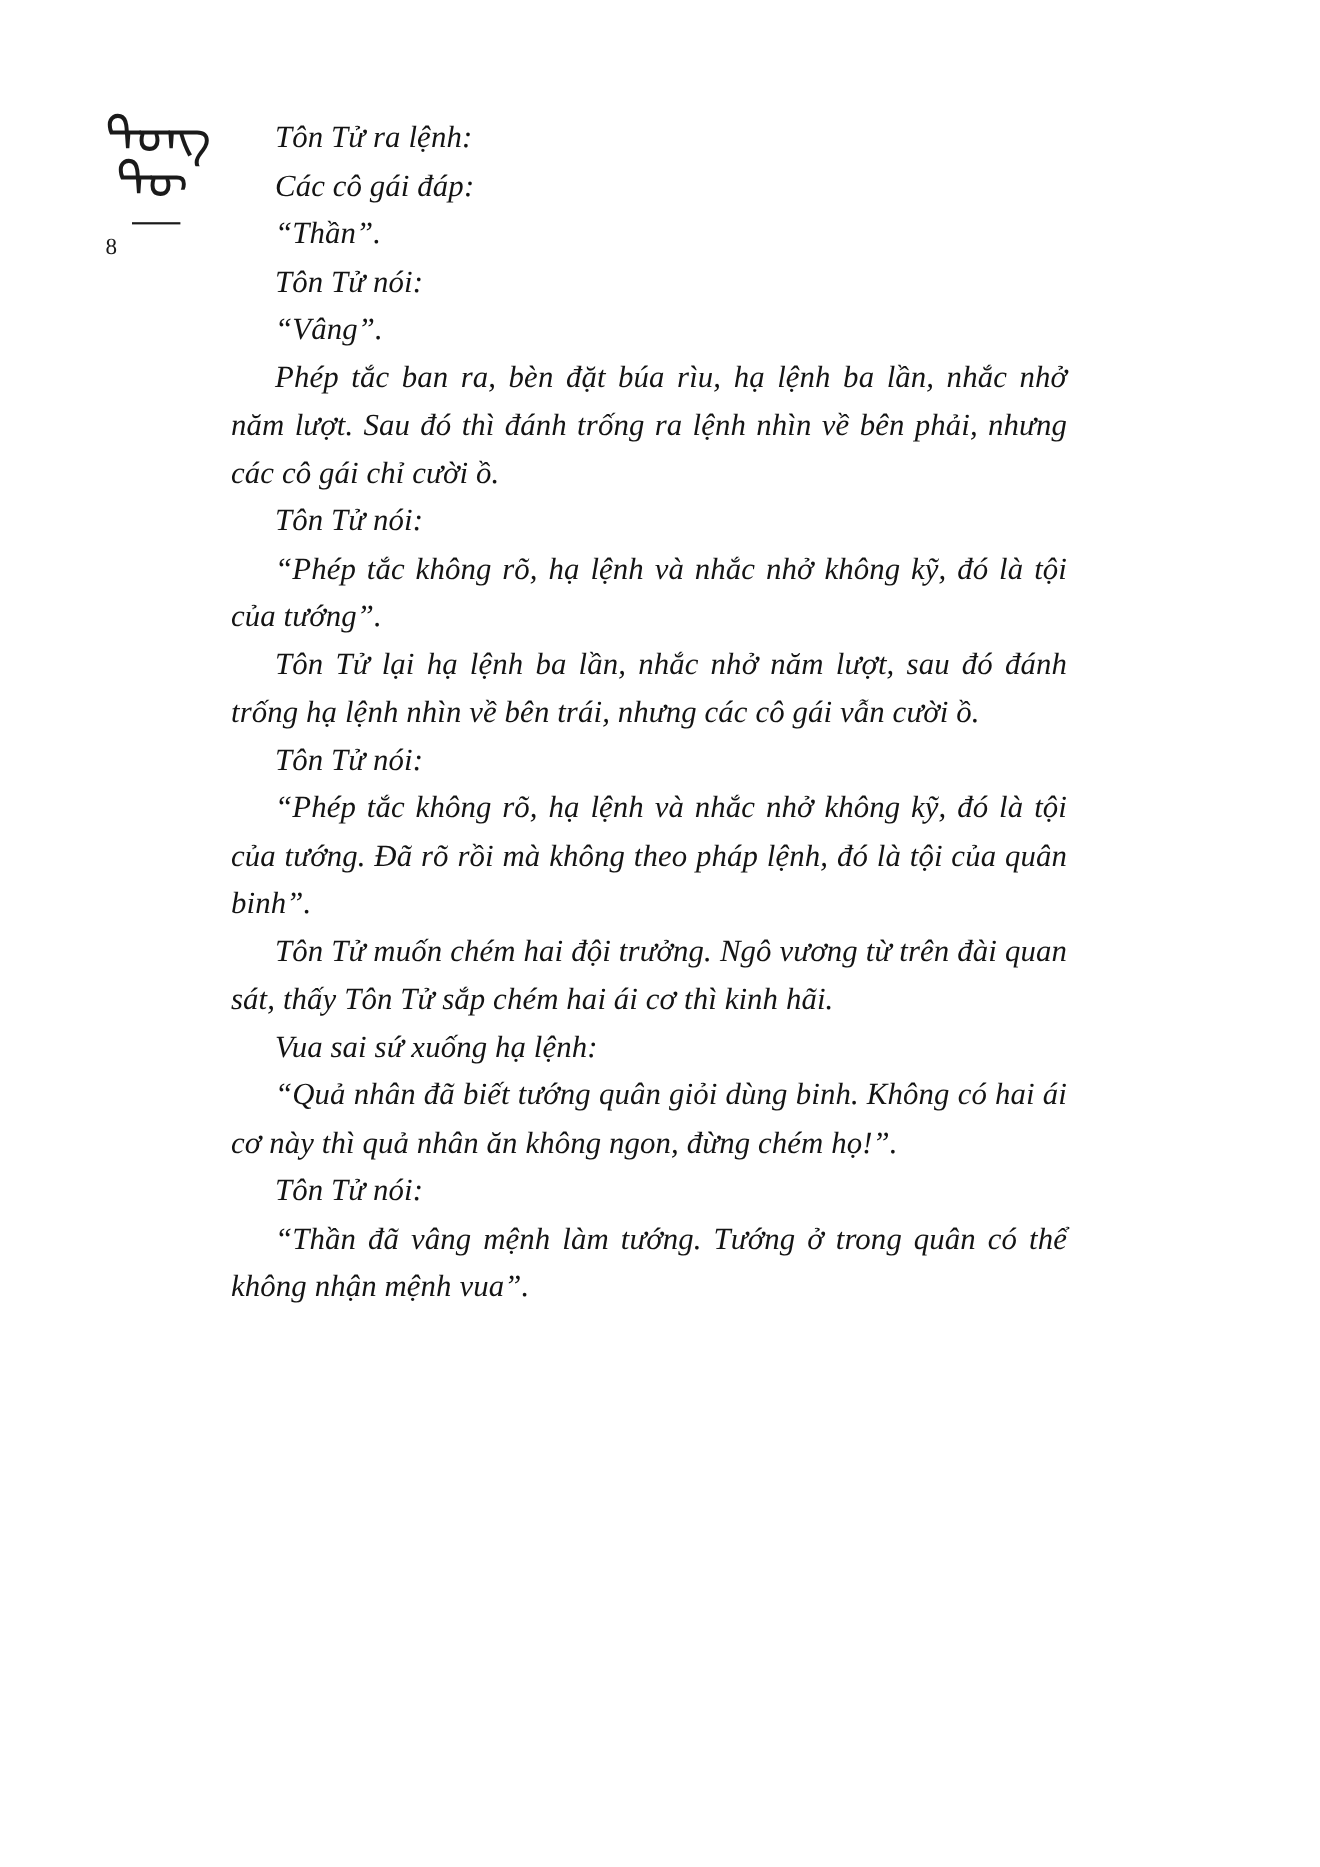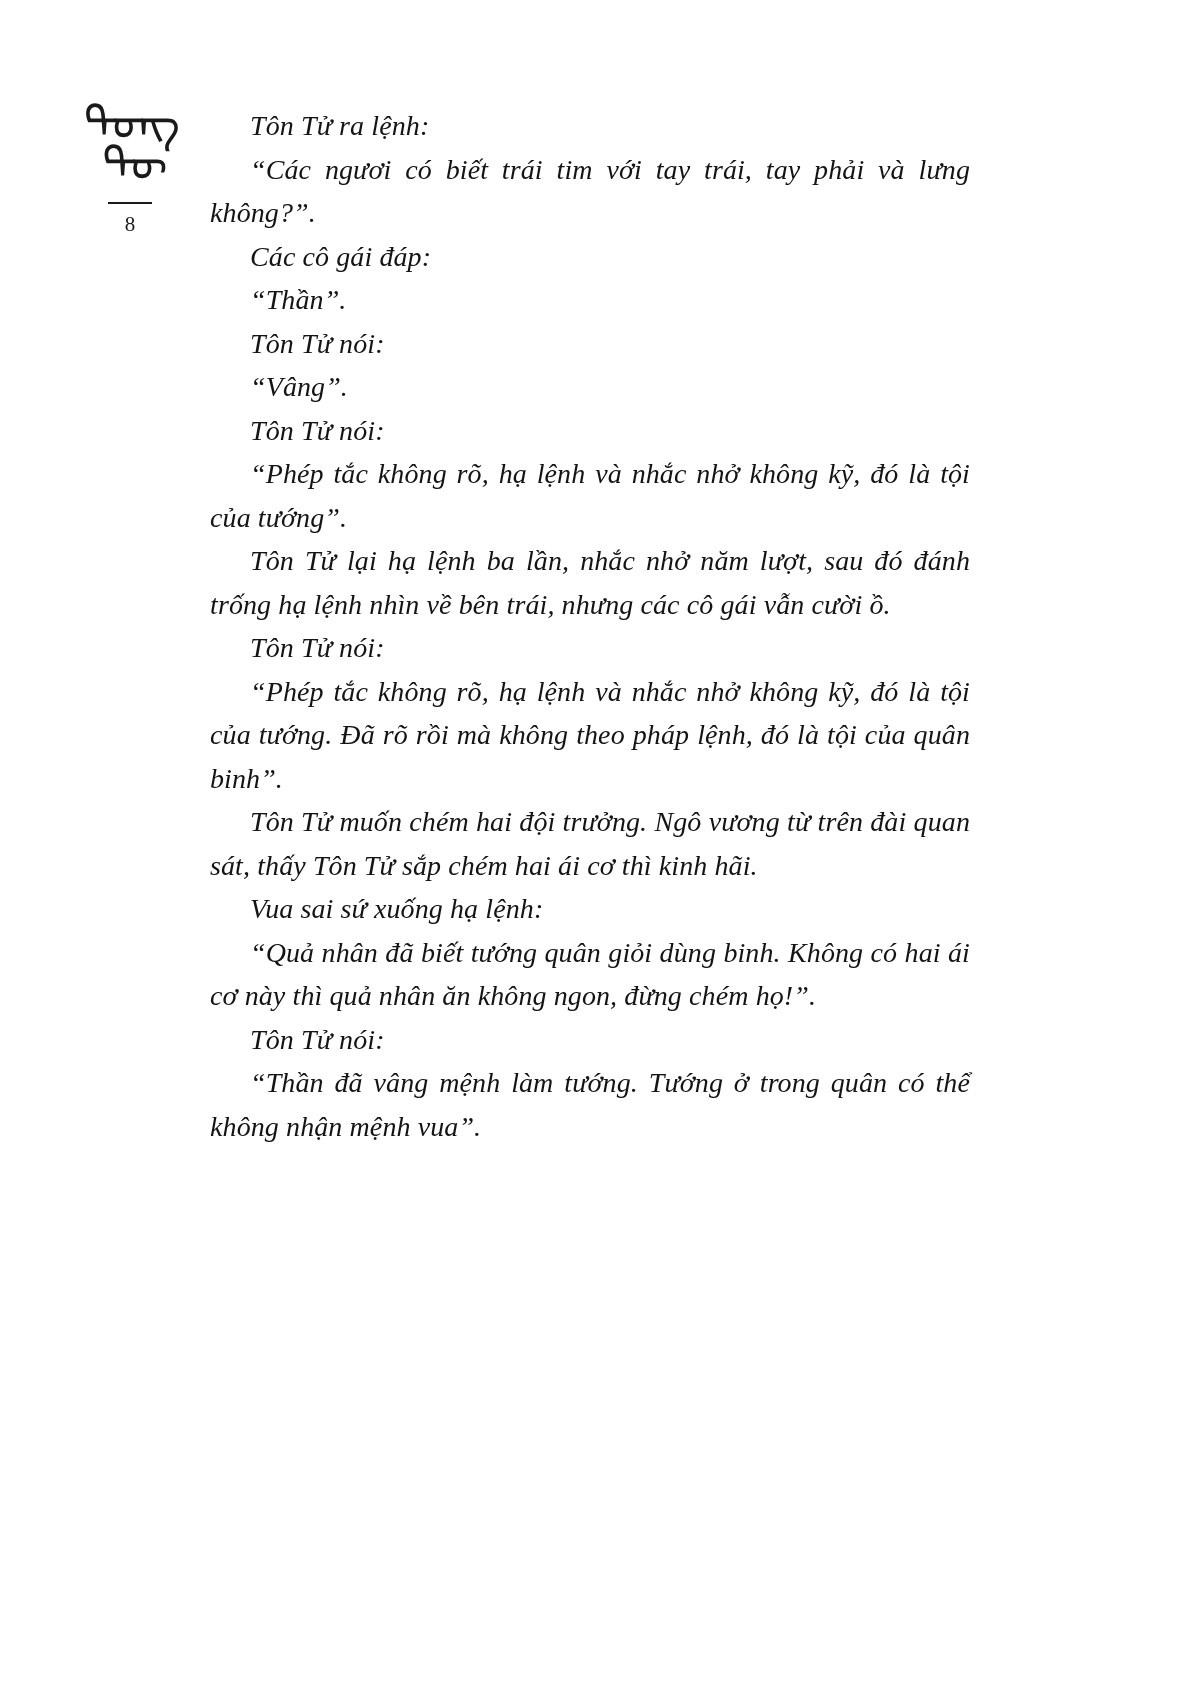--- a/index.html
+++ b/index.html
@@ -17,24 +17,24 @@
   }
 
   .page {
     position: absolute;
     inset: 0;
   }
 
   
   .margin-block {
     position: absolute;
-    left: 84px;
+    left: 96px;
     top: 100px;
     width: 92px;
-    text-align: center;
+    text-align: left;
   }
   .ornament {
     font-family: "DejaVu Sans", sans-serif;
     font-size: 46px;
     line-height: 1.02;
     color: #1a1a1a;
     letter-spacing: 2px;
     user-select: none;
   }
   .ornament .row2 {
@@ -91,25 +91,25 @@
     <div class="ornament">
       <span>ᠲᠣᠩ</span>
       <span class="row2">ᠲᠦ</span>
     </div>
     <div class="rule"></div>
     <div class="folio">8</div>
   </div>
 
   <div class="textblock">
     <p class="noindent">Tôn Tử ra lệnh:</p>
-    <p class="noindent">“Các ngươi có biết trái tim với tay trái, tay phải và lưng không?”.</p>
     <p class="noindent">Các cô gái đáp:</p>
     <p class="noindent">“Thần”.</p>
     <p class="noindent">Tôn Tử nói:</p>
     <p class="noindent">“Vâng”.</p>
+    <p class="indent">Phép tắc ban ra, bèn đặt búa rìu, hạ lệnh ba lần, nhắc nhở năm lượt. Sau đó thì đánh trống ra lệnh nhìn về bên phải, nhưng các cô gái chỉ cười ồ.</p>
     <p class="noindent">Tôn Tử nói:</p>
     <p class="indent">“Phép tắc không rõ, hạ lệnh và nhắc nhở không kỹ, đó là tội của tướng”.</p>
     <p class="indent">Tôn Tử lại hạ lệnh ba lần, nhắc nhở năm lượt, sau đó đánh trống hạ lệnh nhìn về bên trái, nhưng các cô gái vẫn cười ồ.</p>
     <p class="noindent">Tôn Tử nói:</p>
     <p class="indent">“Phép tắc không rõ, hạ lệnh và nhắc nhở không kỹ, đó là tội của tướng. Đã rõ rồi mà không theo pháp lệnh, đó là tội của quân binh”.</p>
     <p class="indent">Tôn Tử muốn chém hai đội trưởng. Ngô vương từ trên đài quan sát, thấy Tôn Tử sắp chém hai ái cơ thì kinh hãi.</p>
     <p class="noindent">Vua sai sứ xuống hạ lệnh:</p>
     <p class="indent">“Quả nhân đã biết tướng quân giỏi dùng binh. Không có hai ái cơ này thì quả nhân ăn không ngon, đừng chém họ!”.</p>
     <p class="noindent">Tôn Tử nói:</p>
     <p class="indent">“Thần đã vâng mệnh làm tướng. Tướng ở trong quân có thể không nhận mệnh vua”.</p>

